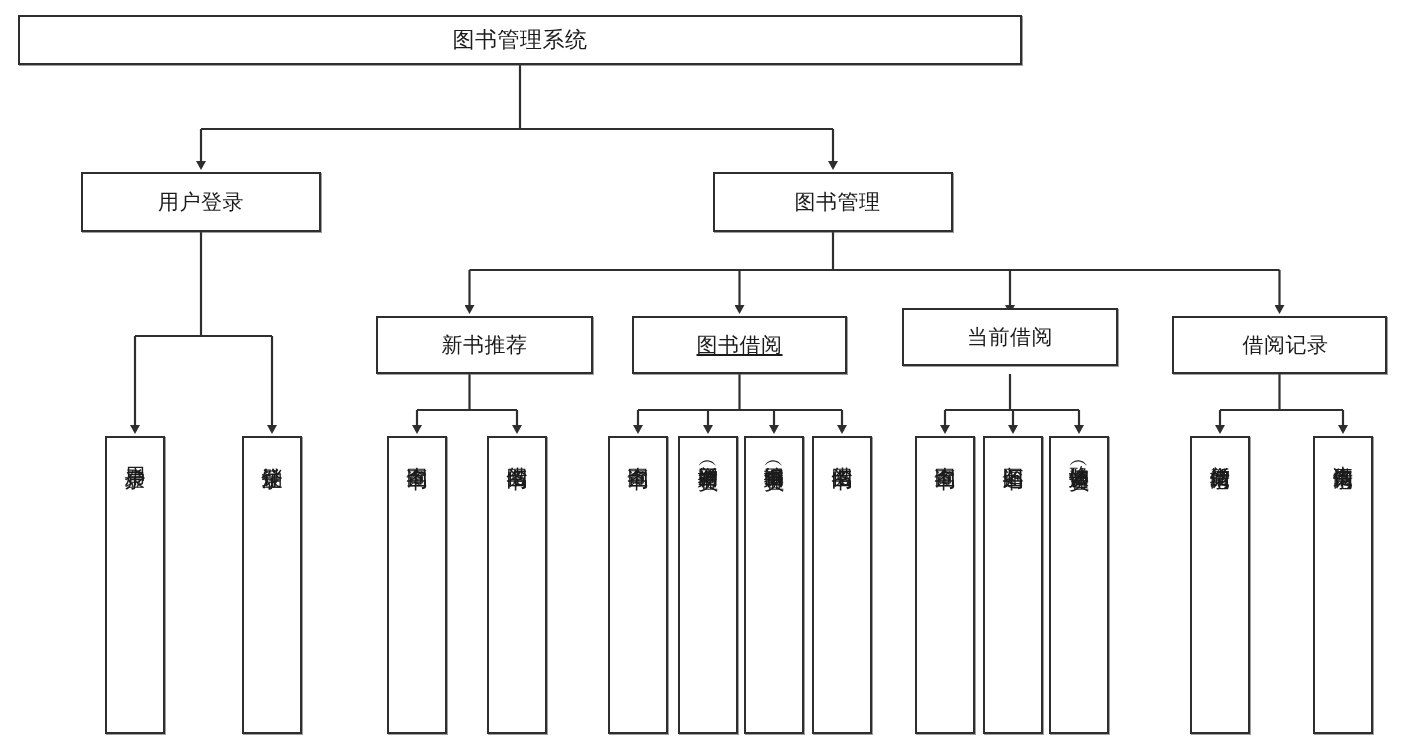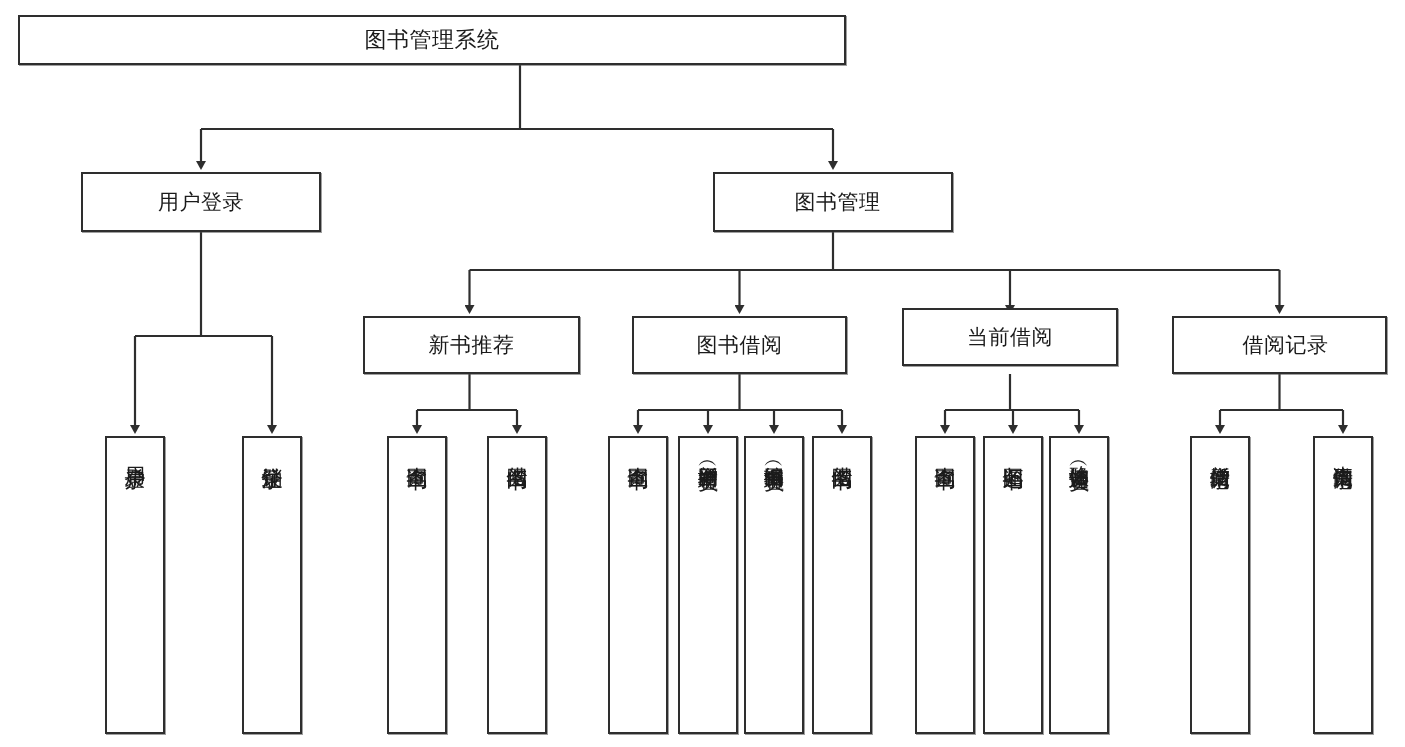--- a/index.html
+++ b/index.html
@@ -120,33 +120,33 @@
         <path d="M1013,410 L1013,426" marker-end="url(#arrowhead)"></path>
         <path d="M1079,410 L1079,426" marker-end="url(#arrowhead)"></path>
         <path d="M1279.5,374 L1279.5,410"></path>
         <path d="M1220,410 L1343,410"></path>
         <path d="M1220,410 L1220,426" marker-end="url(#arrowhead)"></path>
         <path d="M1343,410 L1343,426" marker-end="url(#arrowhead)"></path>
       </g>
   </svg>
 
   <div id="node-layer">
-      <div class="node horizontal root" style="left: 18px; top: 15px; width: 828px; height: 50px;">
+      <div class="node horizontal root" style="left: 18px; top: 15px; width: 1004px; height: 50px;">
         <span class="node-label">图书管理系统</span>
       </div>
       <div class="node horizontal" style="left: 81px; top: 172px; width: 240px; height: 60px;">
         <span class="node-label">用户登录</span>
       </div>
       <div class="node horizontal" style="left: 713px; top: 172px; width: 240px; height: 60px; padding-left: 9px;">
         <span class="node-label">图书管理</span>
       </div>
-      <div class="node horizontal" style="left: 363px; top: 316px; width: 217px; height: 58px;">
+      <div class="node horizontal" style="left: 376px; top: 316px; width: 217px; height: 58px;">
         <span class="node-label">新书推荐</span>
       </div>
-      <div class="node horizontal" style="left: 632px; top: 316px; width: 215px; height: 58px;">
+      <div class="node horizontal" style="left: 632px; top: 316px; width: 215px; height: 58px; text-decoration: underline;">
         <span class="node-label">图书借阅</span>
       </div>
       <div class="node horizontal" style="left: 902px; top: 308px; width: 216px; height: 58px;">
         <span class="node-label">当前借阅</span>
       </div>
       <div class="node horizontal" style="left: 1172px; top: 316px; width: 215px; height: 58px; padding-left: 12px;">
         <span class="node-label">借阅记录</span>
       </div>
       <div class="node vertical" style="left: 105px; top: 436px; width: 60px; height: 298px;">
         <span class="node-label">用户登录</span>

